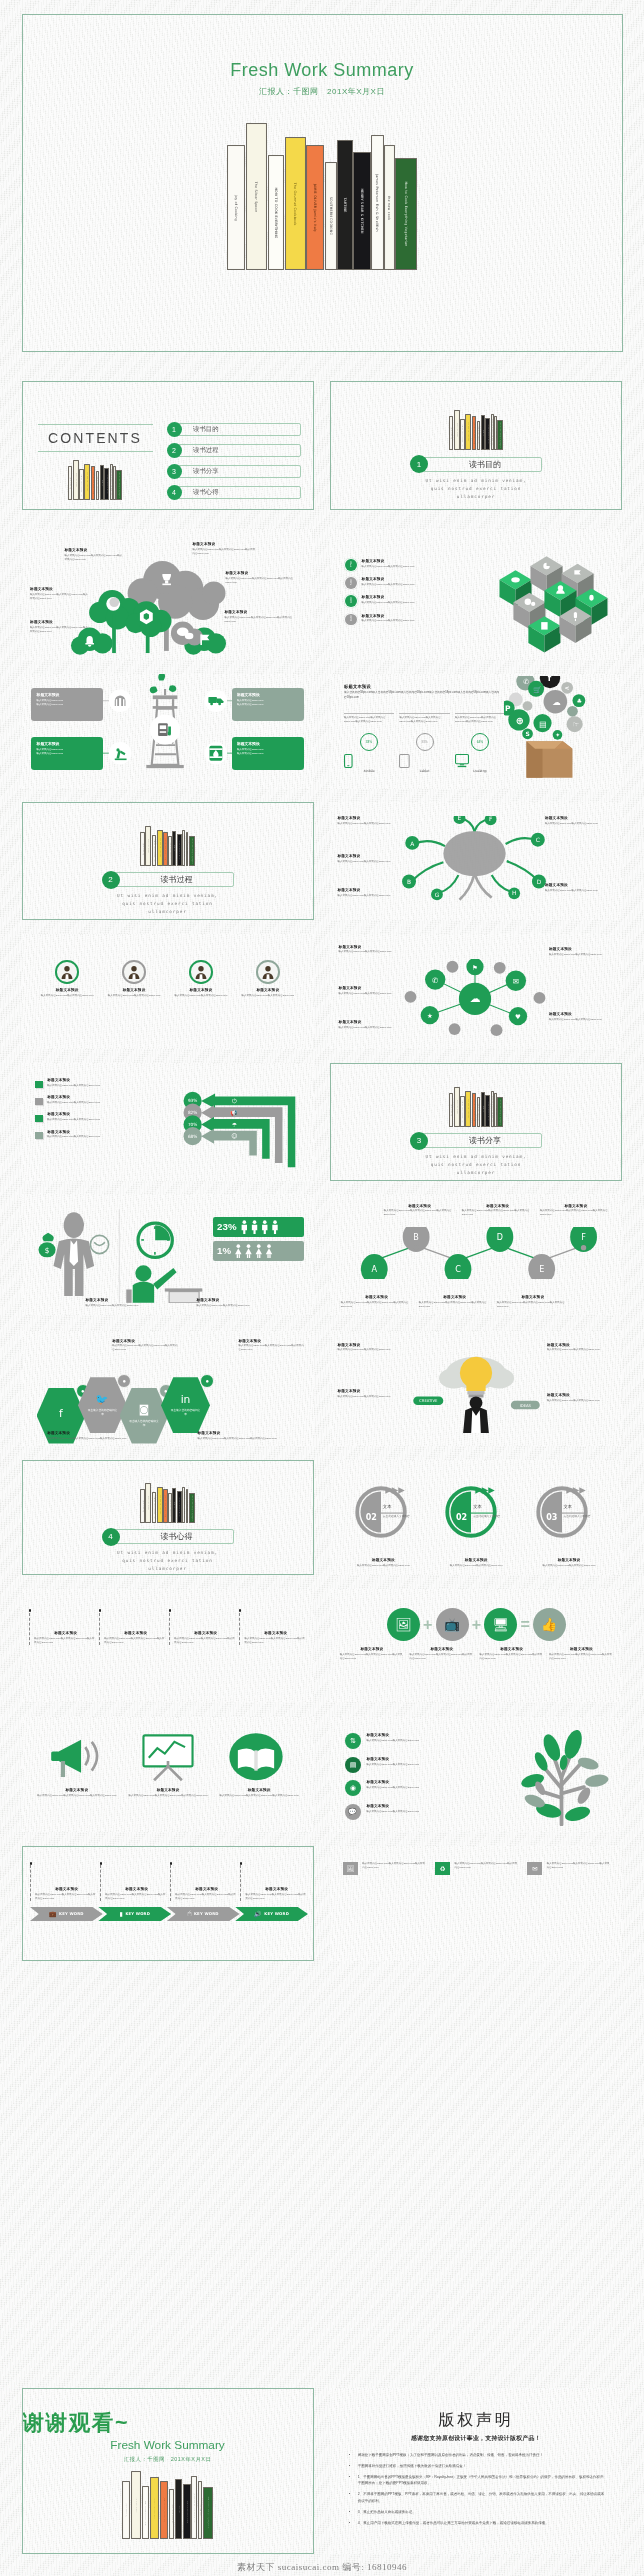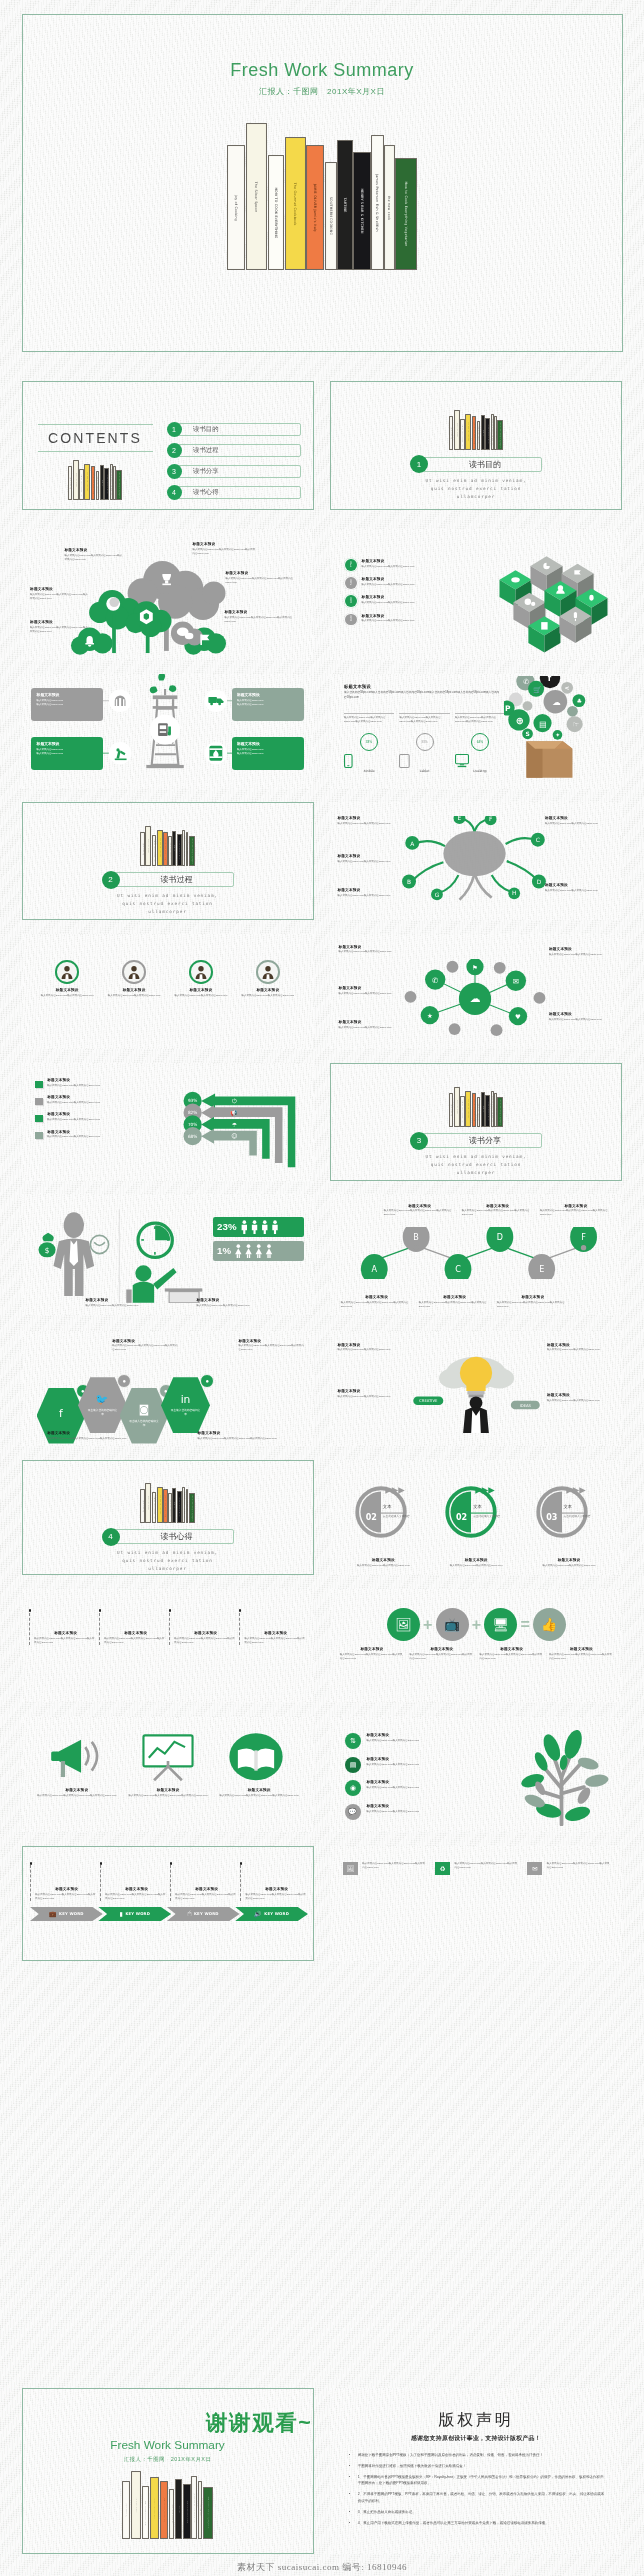--- a/index.html
+++ b/index.html
@@ -1504,21 +1504,21 @@
   </div>
   <div style="flex:1;display:flex;gap:4.3px;align-items:flex-start;">
     <div style="width:15px;height:13px;background:#9c9c9c;display:flex;align-items:center;justify-content:center;color:#fff;font-size:6.4px;flex:none;">✉</div>
     <div class="tiny2">输入替换内容58pic.com输入替换内容58pic.com输入替换内容58pic.com</div>
   </div>
       </div>
 </div>
 
 <div class="slide framed half halfL" style="top:2388px;height:166px;">
   <div style="padding-top:19.3px;">
-    <div style="font-size:21.5px;font-weight:bold;color:#2a9c4e;text-align:right;letter-spacing:1.6px;text-shadow:0 0.5px 0 #fff,0 1.1px 1.1px rgba(0,0,0,.1);">谢谢观看~</div>
+    <div style="font-size:21.5px;font-weight:bold;color:#2a9c4e;text-align:left;letter-spacing:1.6px;text-shadow:0 0.5px 0 #fff,0 1.1px 1.1px rgba(0,0,0,.1);">谢谢观看~</div>
     <div style="font-size:11.8px;color:#3e9e5f;text-align:center;margin-top:1.1px;">Fresh Work Summary</div>
     <div style="font-size:5.4px;color:#4e9c66;text-align:center;margin-top:3.2px;letter-spacing:0.5px;">汇报人：千图网　201X年X月X日</div>
   </div>
   <div class="books" id="books-thanks" style="margin-top:8.6px;">
         <div class="bk" style="width:8.6px;height:58px;background:#fbfaf5;">
       <span style="color:#3a3a3a;font-size:1.5px;max-width:55px;overflow:hidden;">joy of Cooking</span>
         </div>
         <div class="bk" style="width:10.2px;height:68px;background:#f7f5e6;">
       <span style="color:#4a4a4a;font-size:1.5px;max-width:65px;overflow:hidden;">The Silver Spoon</span>
         </div>

